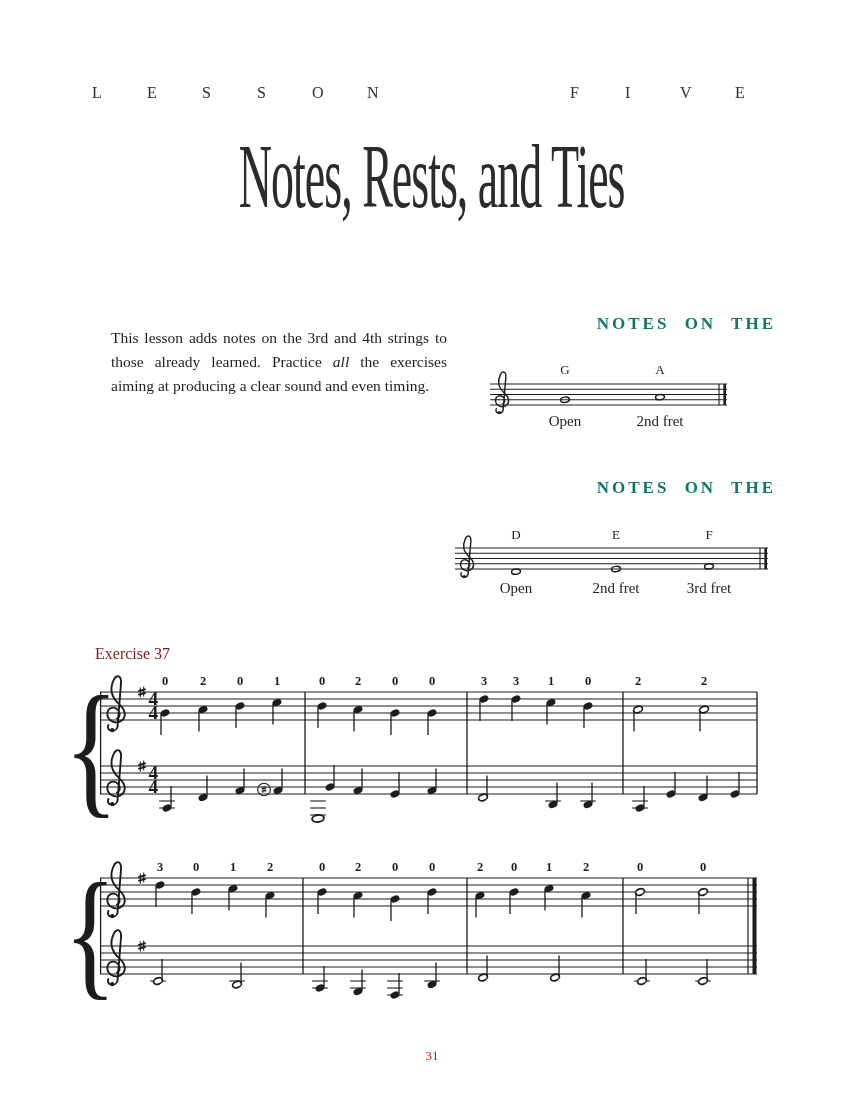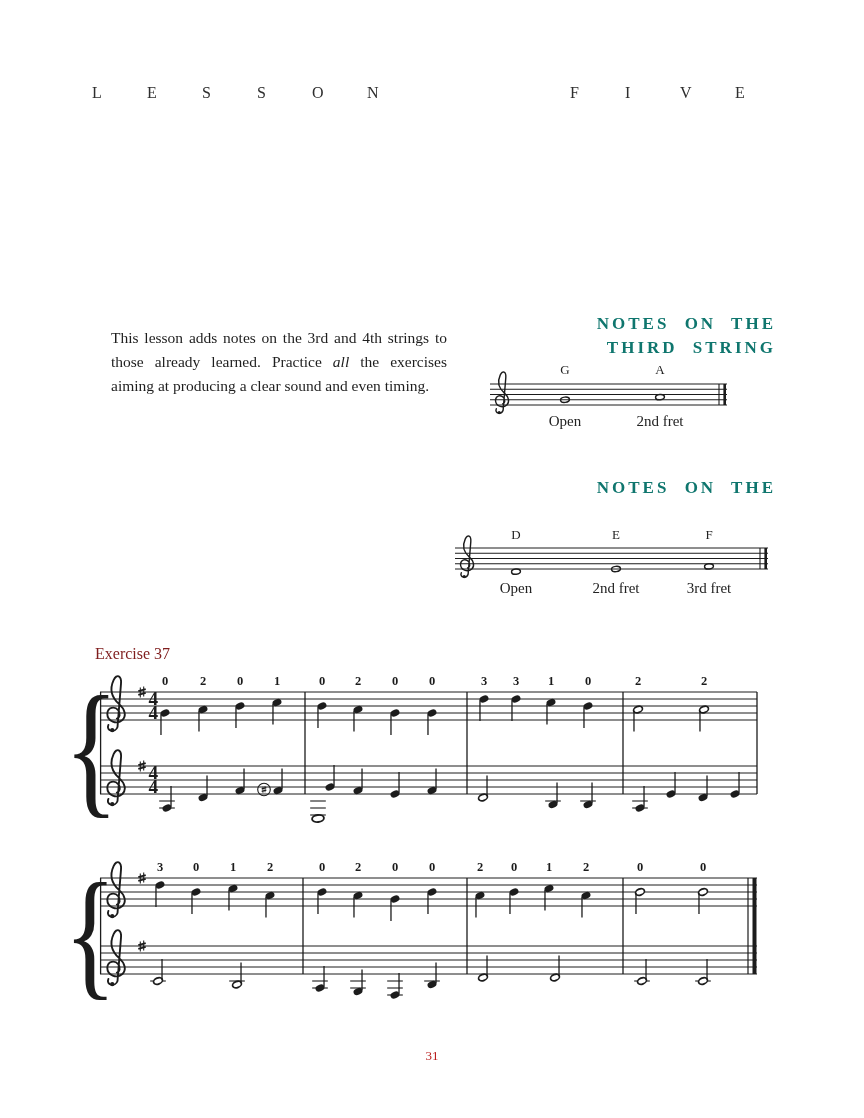--- a/index.html
+++ b/index.html
@@ -278,26 +278,28 @@
     <span class="lt" style="left:202px">S</span>
     <span class="lt" style="left:257px">S</span>
     <span class="lt" style="left:312px">O</span>
     <span class="lt" style="left:367px">N</span>
     <span class="lt" style="left:570px">F</span>
     <span class="lt" style="left:625px">I</span>
     <span class="lt" style="left:680px">V</span>
     <span class="lt" style="left:735px">E</span>
   </div>
 
+  <div class="title-wrap">
+    <span class="title">Notes, Rests, and Ties</span>
+  </div>
 
   <p class="intro"><span>This lesson adds notes on the 3rd and 4th strings to those already learned. Practice </span><i>all</i><span> the exercises aiming at producing a clear sound and even timing.</span></p>
 
   <div class="exhead" style="top:312px">
     <div>NOTES ON THE</div>
-    <div>THIRD STRING</div>
   </div>
 
   <div class="exhead" style="top:476px">
     <div>NOTES ON THE</div>
   </div>
 
   <div class="nname" style="left:565px;top:362px">G</div>
   <div class="nname" style="left:660px;top:362px">A</div>
   <div class="fret" style="left:565px;top:413px">Open</div>
   <div class="fret" style="left:660px;top:413px">2nd fret</div>

